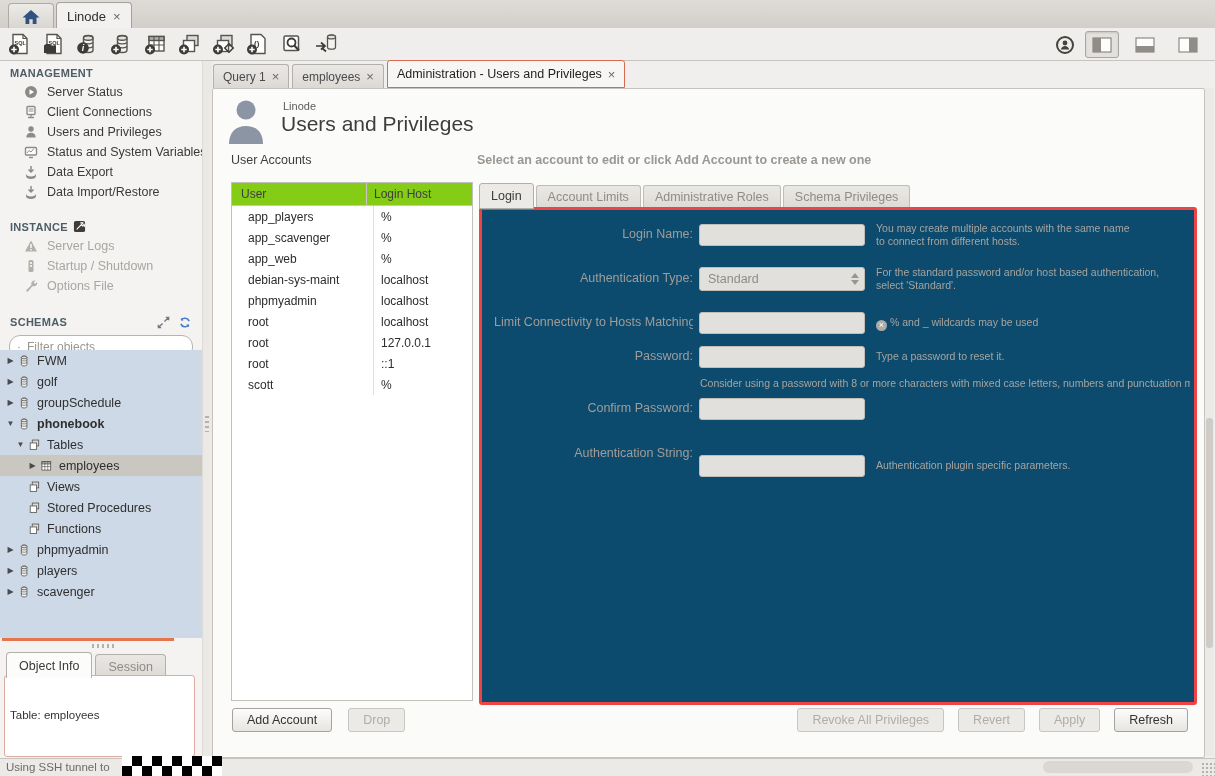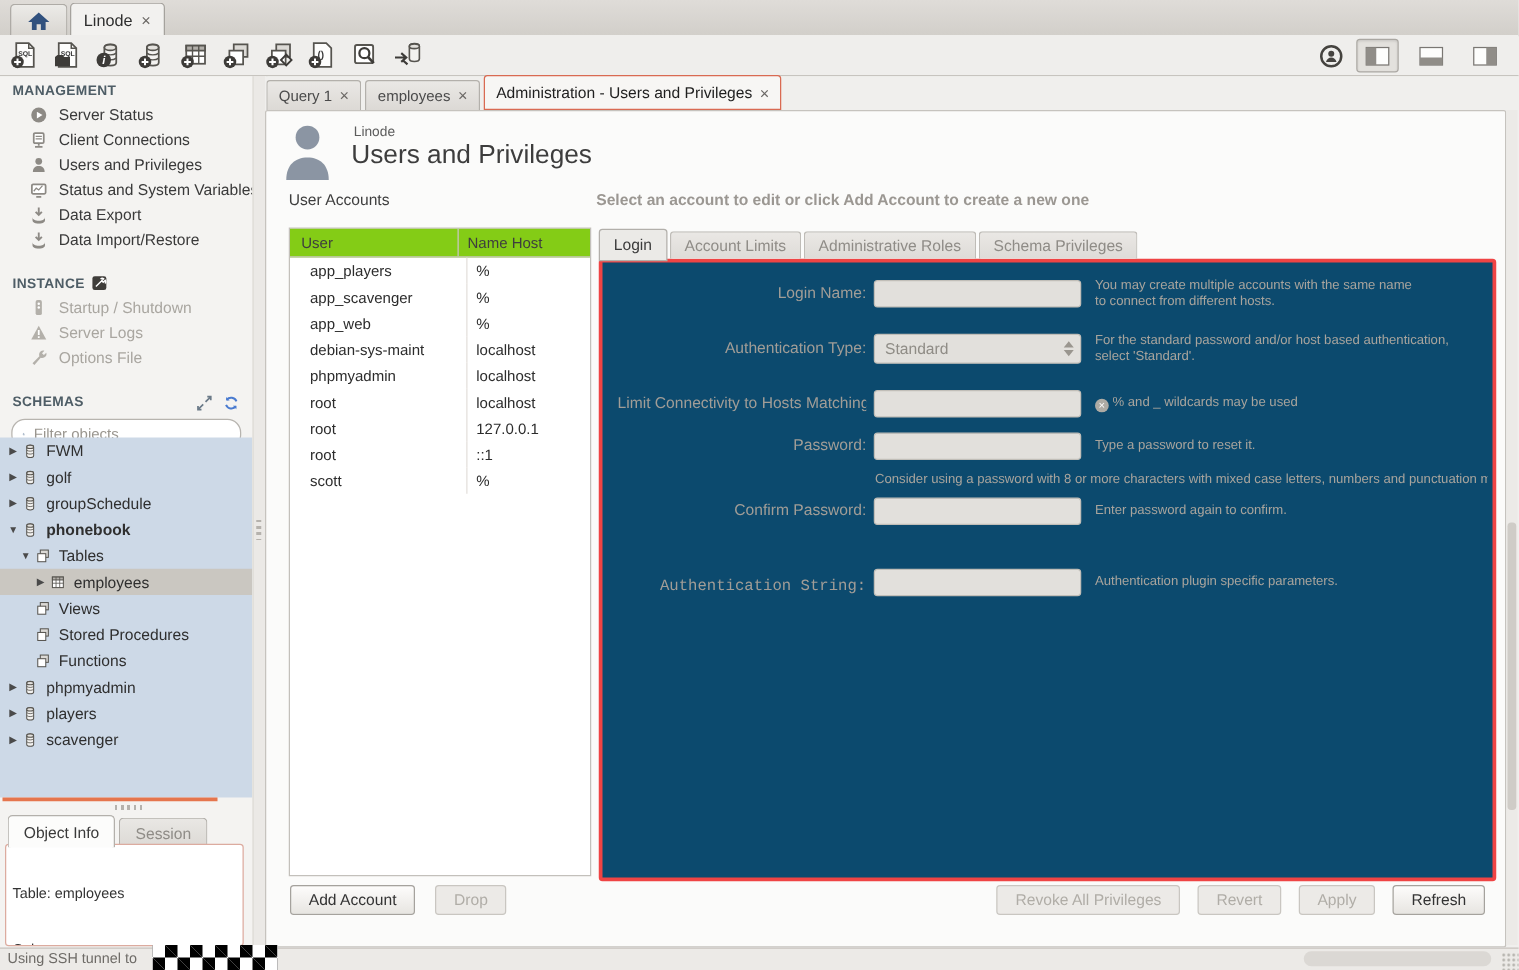--- a/index.html
+++ b/index.html
@@ -293,33 +293,33 @@
 
     <div class="sec-title" style="margin-top:12px;">
       <span>INSTANCE</span>
       <svg width="13" height="13" viewBox="0 0 14 14">
           <rect x="1" y="1" width="12" height="12" rx="2" fill="#3f3d3a"></rect>
           <path d="M4 10 9.5 4.5M8 3.5c.8-.8 2-.9 2.7-.3L9 5l1.3 1.3 1.8-1.7c.6.8.5 1.9-.3 2.7" stroke="#fff" stroke-width="1.2" fill="none"></path>
         </svg>
     </div>
     <div class="side-item disabled">
       <svg width="14" height="14" viewBox="0 0 14 14">
+          <path d="M7 1.5 13 12.5H1z" fill="#b3b0aa"></path>
+          <rect x="6.3" y="5" width="1.4" height="4" fill="#fff"></rect>
+          <rect x="6.3" y="10" width="1.4" height="1.4" fill="#fff"></rect>
+        </svg>
+      <span>Server Logs</span>
+    </div>
+    <div class="side-item disabled">
+      <svg width="14" height="14" viewBox="0 0 14 14">
           <rect x="4.5" y="1" width="5" height="12" rx="1.5" fill="#b3b0aa"></rect>
           <circle cx="7" cy="4" r="1" fill="#fff"></circle>
           <circle cx="7" cy="7" r="1" fill="#fff"></circle>
         </svg>
       <span>Startup / Shutdown</span>
-    </div>
-    <div class="side-item disabled">
-      <svg width="14" height="14" viewBox="0 0 14 14">
-          <path d="M7 1.5 13 12.5H1z" fill="#b3b0aa"></path>
-          <rect x="6.3" y="5" width="1.4" height="4" fill="#fff"></rect>
-          <rect x="6.3" y="10" width="1.4" height="1.4" fill="#fff"></rect>
-        </svg>
-      <span>Server Logs</span>
     </div>
     <div class="side-item disabled">
       <svg width="14" height="14" viewBox="0 0 14 14">
           <path d="M2 11.5 7.5 6c-.5-1.3-.2-2.8.9-3.8.9-.8 2.1-1 3.1-.6L9.6 3.5l1.5 1.5 1.9-1.9c.4 1 .2 2.3-.6 3.1-1 1.1-2.5 1.4-3.8.9L3.5 13z" fill="#b3b0aa"></path>
         </svg>
       <span>Options File</span>
     </div>
 
     <div class="sec-title schemas-head">
       <span>SCHEMAS</span>
@@ -472,21 +472,21 @@
       </svg>
       <div class="hdr-conn">Linode</div>
       <div class="hdr-title">Users and Privileges</div>
 
       <div class="lbl-accounts">User Accounts</div>
       <div class="lbl-instruction">Select an account to edit or click Add Account to create a new one</div>
 
       <div class="alist" style="position:absolute;">
         <div class="ahead">
           <div class="ah-user">User</div>
-          <div class="ah-host">Name Host</div>
+          <div class="ah-host">Login Host</div>
         </div>
         <div class="arow">
             <div class="ac-user">app_players</div>
             <div class="ac-host">%</div>
           </div>
         <div class="arow">
             <div class="ac-user">app_scavenger</div>
             <div class="ac-host">%</div>
           </div>
         <div class="arow">
@@ -553,23 +553,22 @@
         <div class="fhint" style="top:106px;"><span class="hint-badge">×</span><span>% and _ wildcards may be used</span></div>
 
         <div class="flabel" style="top:139px;">Password:</div>
         <div class="finput" style="top:136px;"></div>
         <div class="fhint" style="top:140px;">Type a password to reset it.</div>
 
         <div class="fnote" style="top:167px;">Consider using a password with 8 or more characters with mixed case letters, numbers and punctuation marks.</div>
 
         <div class="flabel" style="top:191px;">Confirm Password:</div>
         <div class="finput" style="top:188px;"></div>
-        <div class="fhint" style="top:192px;">Enter password again to confirm.</div>
-
-        <div class="flabel" style="top:252px;font-family:Liberation Mono, monospace;">Authentication String:</div>
+
+        <div class="flabel" style="top:236px;">Authentication String:</div>
         <div class="finput" style="top:245px;"></div>
         <div class="fhint" style="top:249px;">Authentication plugin specific parameters.</div>
       </div>
     </div>
 
     <div class="main-scroll">
         <div class="thumb"></div>
       </div>
 
     <div class="btns-left">

